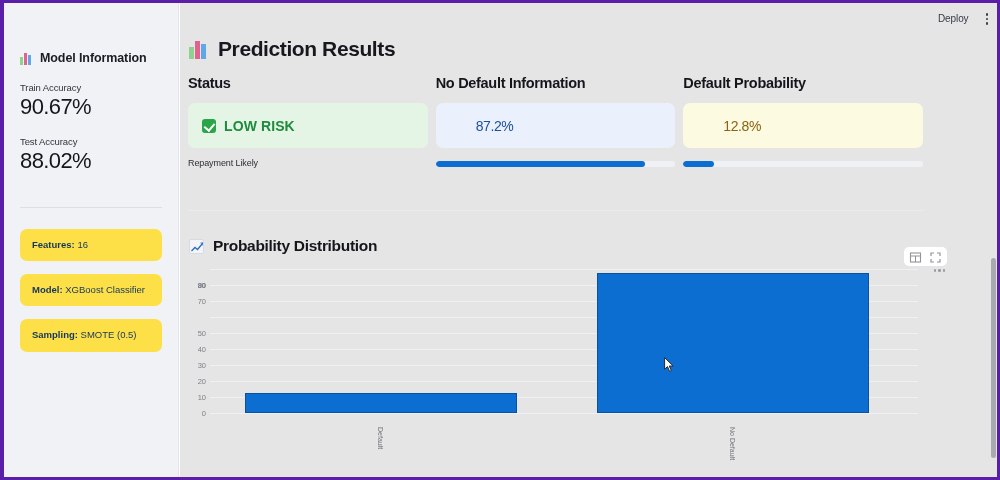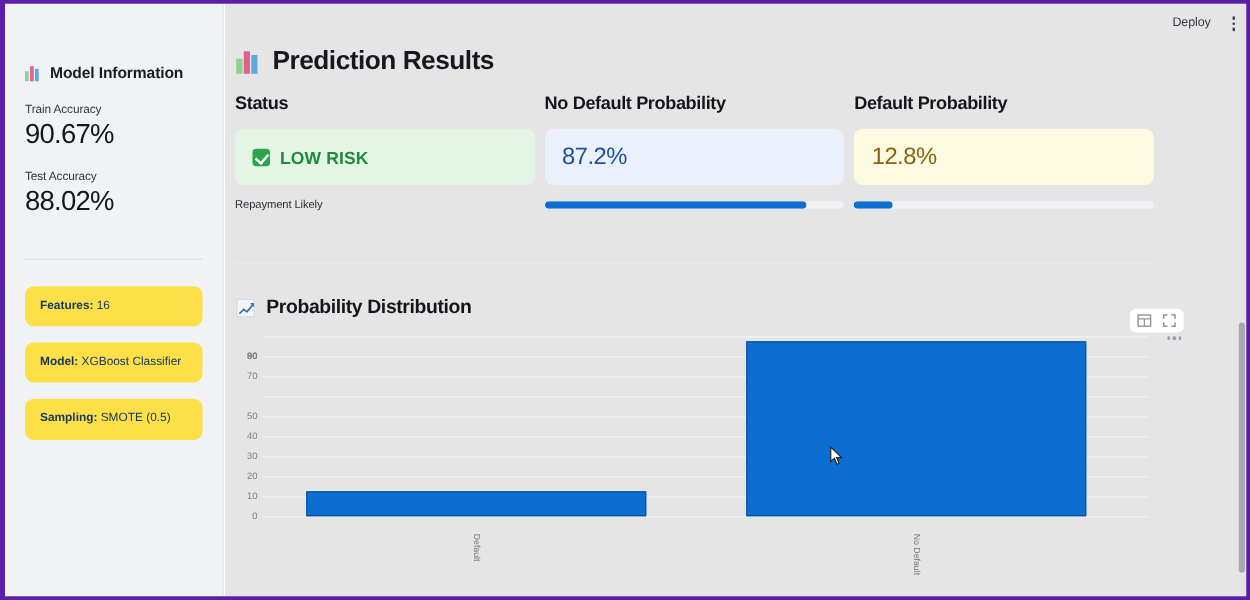--- a/index.html
+++ b/index.html
@@ -145,21 +145,21 @@
     width: 14px; height: 14px; border-radius: 3px;
     background: #2aa54a; position: relative; flex: 0 0 14px;
   }
   .chk::after {
     content: ""; position: absolute;
     left: 3.5px; top: 2px; width: 5px; height: 8px;
     border-right: 2px solid #ffffff; border-bottom: 2px solid #ffffff;
     transform: rotate(40deg);
   }
   .risk-txt { font-size: 14px; font-weight: bold; color: #1f8b3d; letter-spacing: 0.1px; }
-  .metric-num { font-size: 19px; letter-spacing: -0.4px; }
+  .metric-num { font-size: 14px; letter-spacing: -0.4px; margin-left: 26px; }
   .metric-num.good { color: #1d4f9c; }
   .metric-num.warn { color: #8a6410; }
 
   .caption {
     margin-top: 10px; font-size: 9px; color: #2c2e36; letter-spacing: -0.1px;
   }
   .bar-track {
     margin-top: 13px; height: 6px; border-radius: 4px; background: #eff1f5;
     overflow: hidden;
   }
@@ -307,21 +307,21 @@
         <div class="card-body status">
           <div class="risk-row">
             <span class="chk"></span>
             <span class="risk-txt">LOW RISK</span>
           </div>
         </div>
         <div class="caption">Repayment Likely</div>
       </div>
 
       <div class="card">
-        <div class="card-head">No Default Probability</div>
+        <div class="card-head">No Default Information</div>
         <div class="card-body good">
           <span class="metric-num good">87.2%</span>
         </div>
         <div class="bar-track">
           <div class="bar-fill" style="width: 87.2%;"></div>
         </div>
       </div>
 
       <div class="card">
         <div class="card-head">Default Probability</div>

